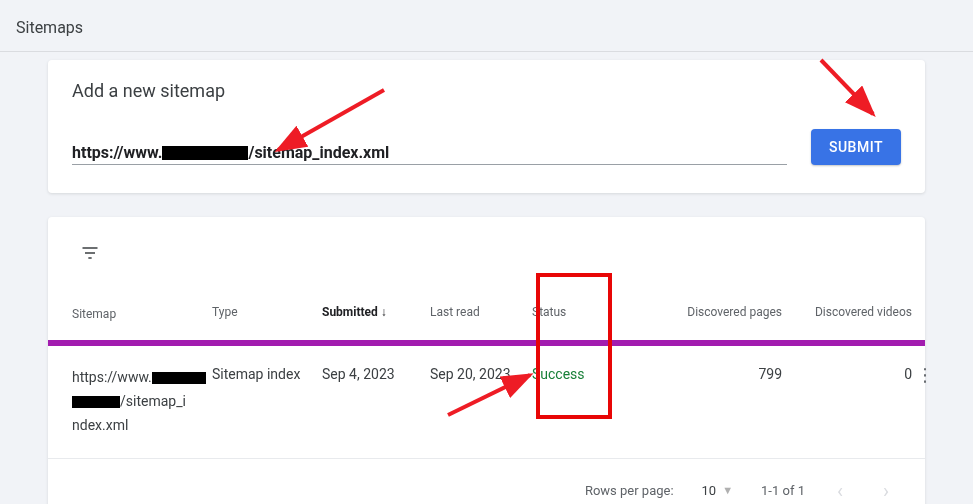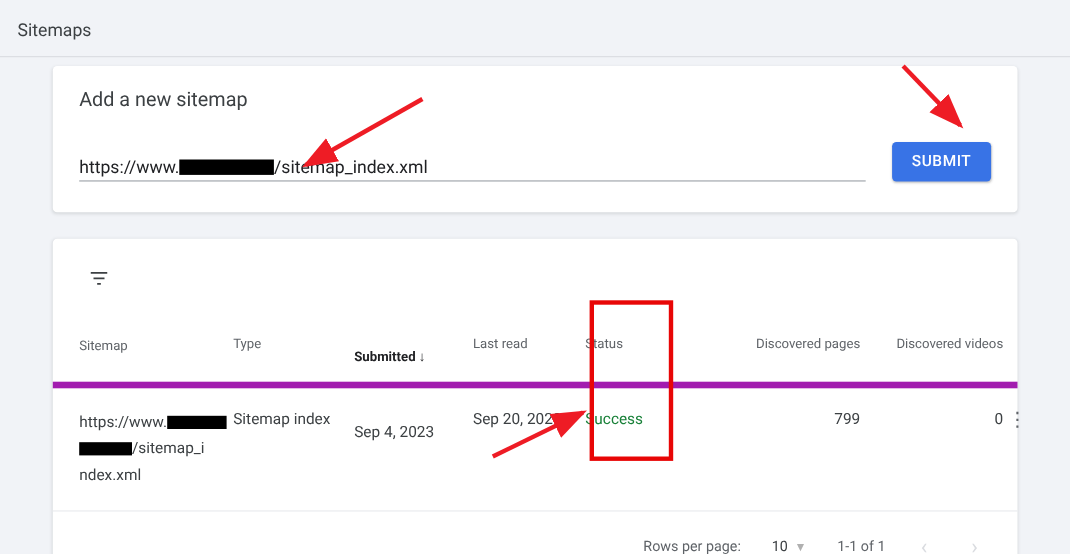--- a/index.html
+++ b/index.html
@@ -8,35 +8,35 @@
     .page-header { padding: 18px 16px 14px; color: #3c4043; font-size: 16px; font-weight: 400; border-bottom: 1px solid #dadce0; }
     
     .content { padding: 8px 48px 0; }
     
     .card { background: #fff; border-radius: 4px; box-shadow: 0 1px 3px rgba(60,64,67,0.15); margin-bottom: 24px; position: relative; }
     
     .add-card { padding: 20px 24px 28px; }
     .add-title { font-size: 18px; color: #3c4043; font-weight: 400; margin-bottom: 28px; }
     .add-row { display: flex; align-items: flex-end; gap: 24px; }
     .url-input-wrapper { flex: 1; border-bottom: 1px solid #9aa0a6; padding-bottom: 2px; }
-    .url-input { width: 100%; border: none; outline: none; font-size: 16px; color: #202124; background: transparent; font-family: Arial, sans-serif; }
+    .url-input { width: 100%; border: none; outline: none; font-size: 16px; color: #202124; background: transparent; font-family: Arial, sans-serif; font-weight: bold; }
     .redacted { display: inline-block; background: #000; width: 86px; height: 14px; vertical-align: -2px; }
     .submit-btn { background: #3873e6; color: #fff; border: none; border-radius: 4px; padding: 10px 18px; font-size: 14px; font-weight: 500; letter-spacing: 0.5px; cursor: pointer; box-shadow: 0 1px 2px rgba(60,64,67,0.3); text-align: center; }
     
     .list-card { padding: 0; }
     .list-header { display: flex; align-items: center; justify-content: space-between; padding: 18px 24px 8px; }
     .list-title { font-size: 18px; color: #3c4043; font-weight: 400; }
     .filter-icon { cursor: pointer; padding: 8px; }
     
     .table-header { display: flex; padding: 22px 24px 16px; border-bottom: 6px solid #a21caf; font-size: 12px; color: #5f6368; }
     .table-row { display: flex; padding: 20px 24px; border-bottom: 1px solid #e8eaed; font-size: 14px; color: #3c4043; align-items: flex-start; position: relative; }
     
     .col-sitemap { width: 140px; flex-shrink: 0; word-break: break-all; line-height: 1.6; }
     .col-type { width: 110px; flex-shrink: 0; }
-    .col-submitted { width: 108px; flex-shrink: 0; margin-top: 12px; }
+    .col-submitted { width: 108px; flex-shrink: 0; }
     .col-lastread { width: 102px; flex-shrink: 0; }
     .col-status { width: 100px; flex-shrink: 0; }
     .col-pages { width: 150px; flex-shrink: 0; text-align: right; }
     .col-videos { width: 130px; flex-shrink: 0; text-align: right; }
     .col-actions { flex:1; text-align: right; padding-right: 0; }
     
     .sort-arrow { font-weight: 700; color: #202124; }
     .submitted-header { font-weight: 700; color: #202124; }
     
     .success { color: #188038; }

